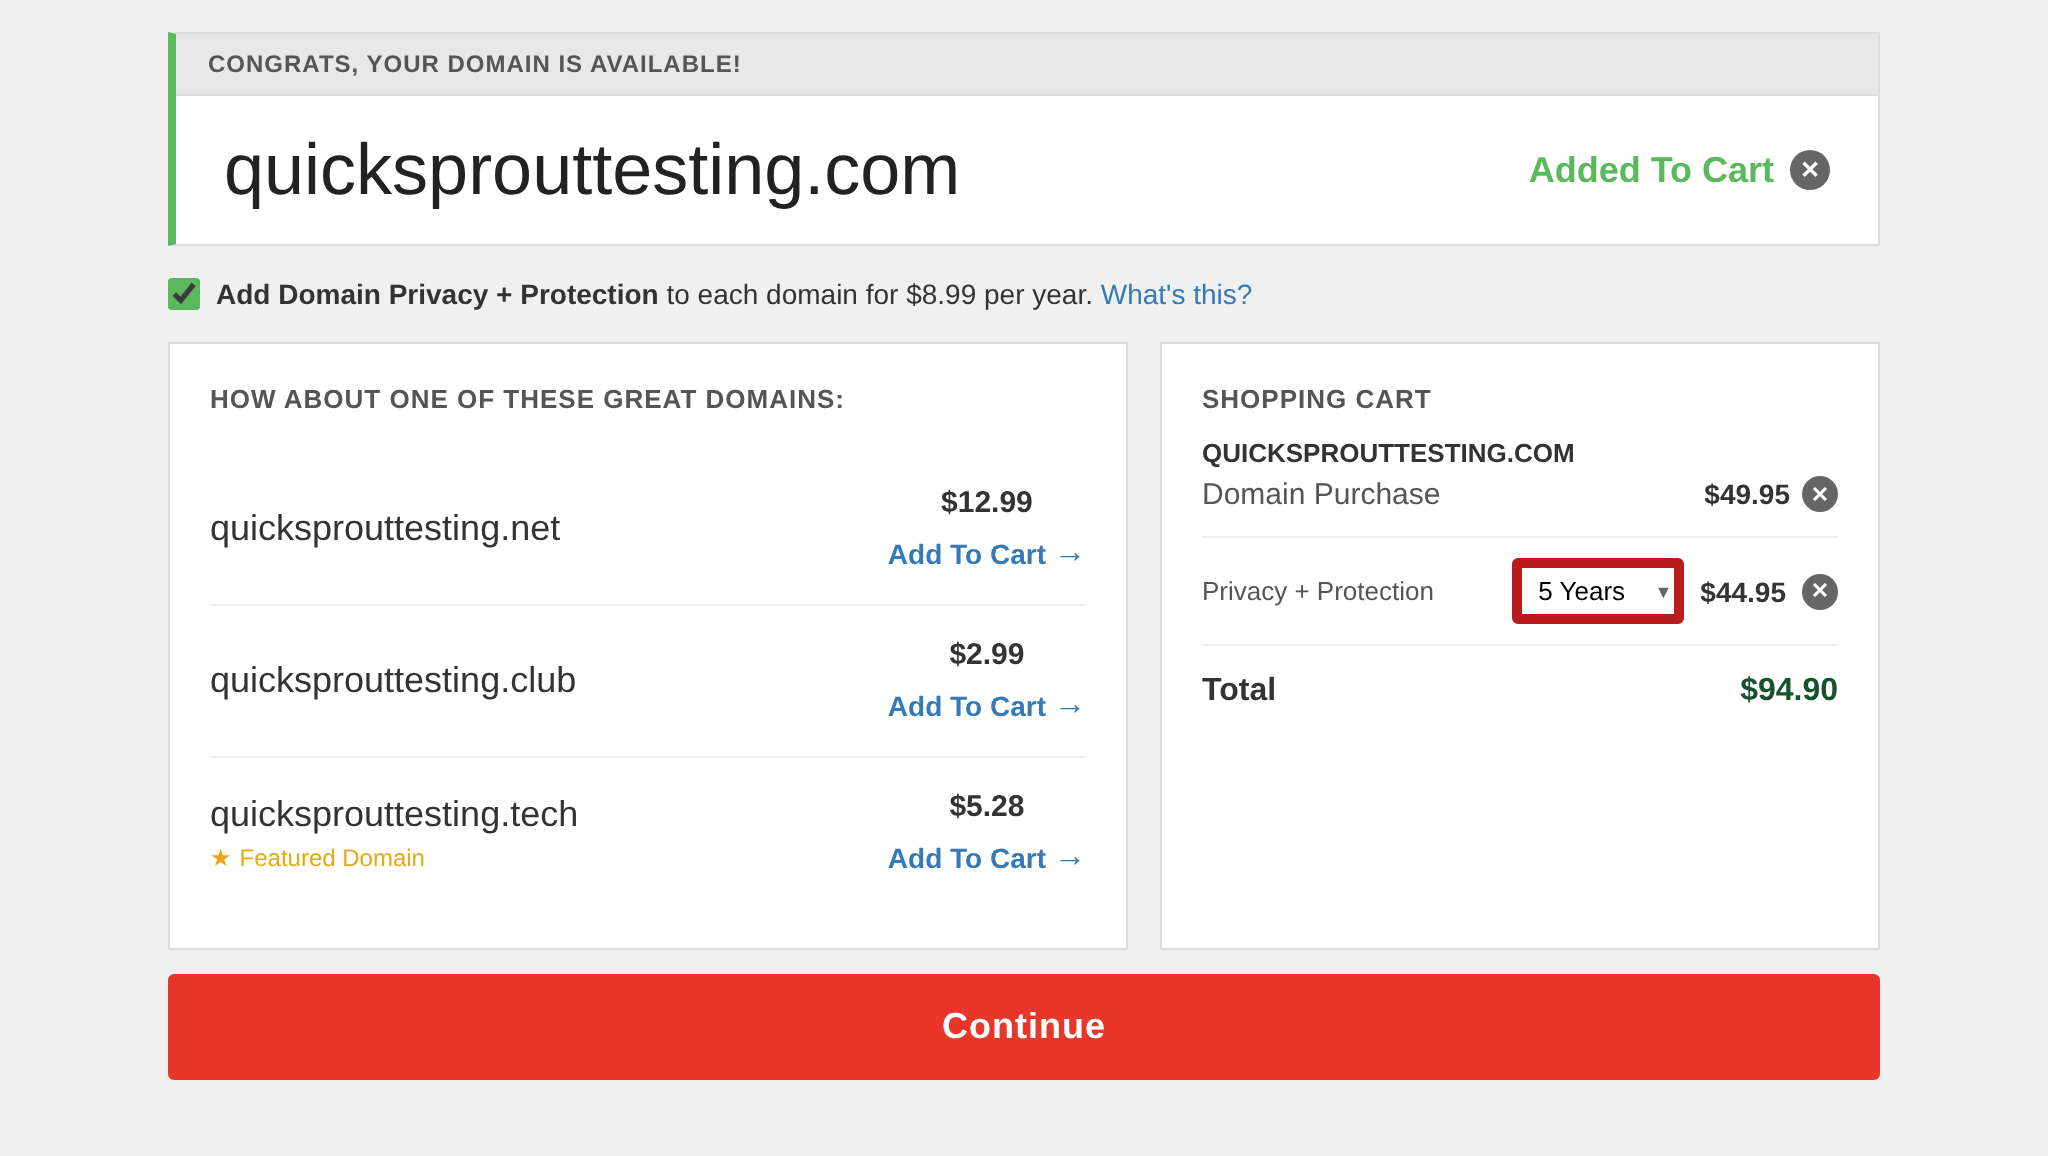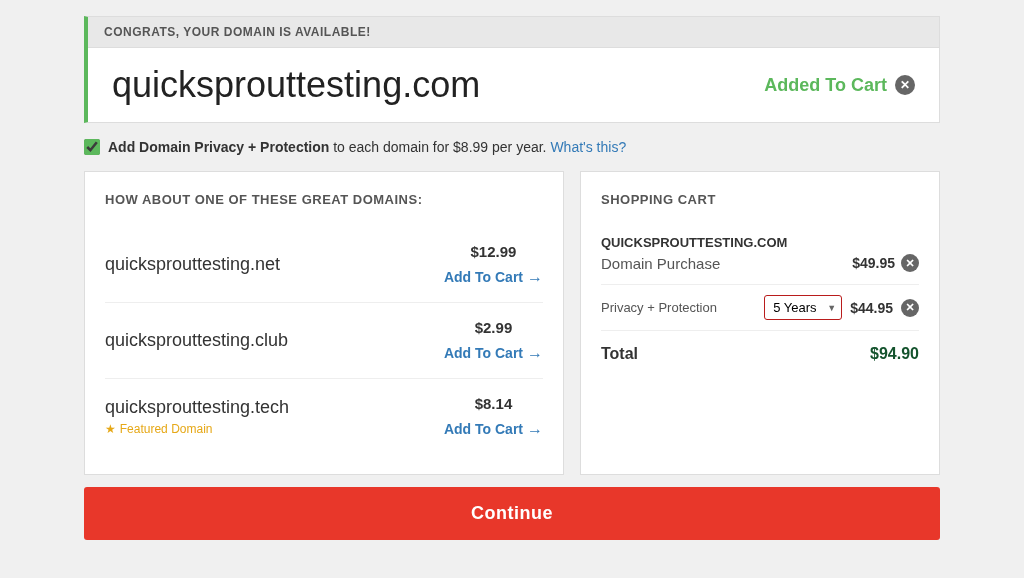--- a/index.html
+++ b/index.html
@@ -160,21 +160,20 @@
       background: #fff;
       border: 1px solid #ddd;
       padding: 20px;
       position: relative;
     }
     .cart-title {
       font-size: 13px;
       font-weight: 700;
       color: #555;
       letter-spacing: 0.5px;
-      margin-bottom: 16px;
       text-transform: uppercase;
     }
     .cart-item {
       padding: 12px 0;
       border-bottom: 1px solid #eee;
     }
     .cart-item-header {
       display: flex;
       align-items: center;
       justify-content: space-between;
@@ -204,21 +203,21 @@
       color: #333;
     }
     
     .years-select {
       position: relative;
       display: inline-block;
     }
     .years-select select {
       appearance: none;
       background: #fff;
-      border: 1px solid #b91c1c;
+      border: 5px solid #b91c1c;
       border-radius: 3px;
       padding: 4px 24px 4px 8px;
       font-size: 13px;
       cursor: pointer;
     }
     .years-select::after {
       content: '▼';
       position: absolute;
       right: 6px;
       top: 50%;
@@ -345,21 +344,21 @@
 
       <div class="domain-item">
         <div>
           <span class="domain-item-name">quicksprouttesting.tech</span>
           <div class="featured-badge">
             <span class="star-icon">★</span>
             <span>Featured Domain</span>
           </div>
         </div>
         <div class="domain-item-right">
-          <span class="domain-price">$8.14</span>
+          <span class="domain-price">$5.28</span>
           <a class="add-to-cart-link">
             <span>Add To Cart</span>
             <span class="arrow-icon">→</span>
           </a>
         </div>
       </div>
     </div>
 
     <div class="shopping-cart">
       <div class="cart-title">SHOPPING CART</div>

